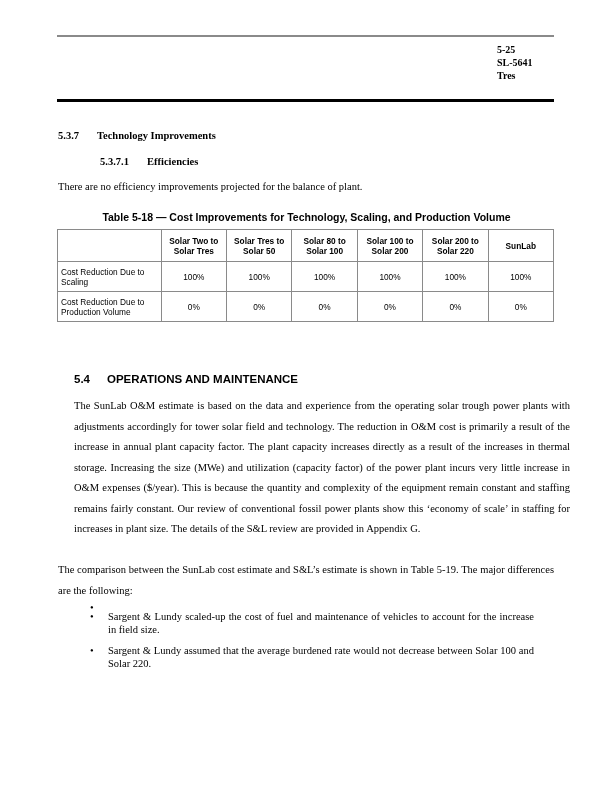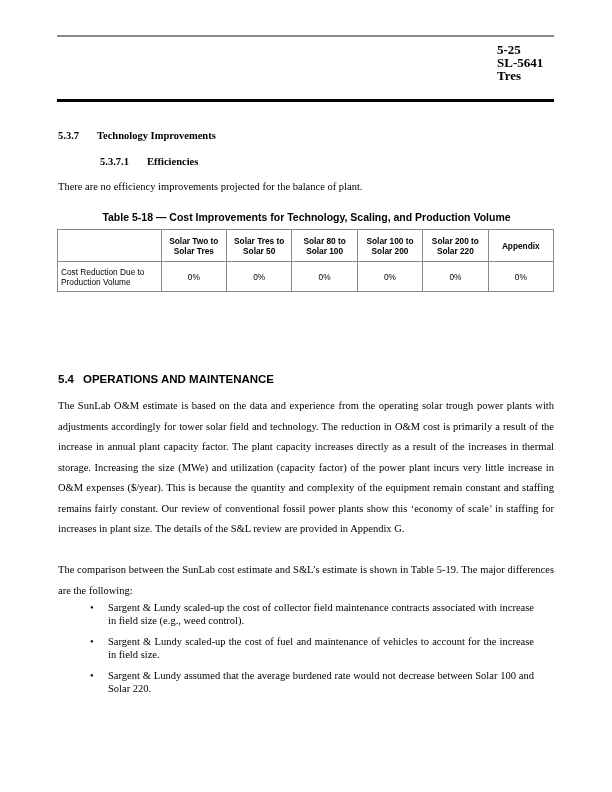--- a/index.html
+++ b/index.html
@@ -1,35 +1,35 @@
 <!DOCTYPE html>
 <html><head>
 <meta charset="utf-8">
 <style>
   html, body { margin: 0; padding: 0; background: #ffffff; }
   body { width: 612px; height: 792px; position: relative; overflow: hidden; color: #000; }
   .rule-top { position: absolute; left: 57px; top: 35px; width: 497px; height: 2px; background: #8a8a8a; }
-  .hdr { position: absolute; left: 497px; top: 43px; font-family: "Liberation Serif", serif; font-weight: bold; font-size: 13px; line-height: 13px; }
+  .hdr { position: absolute; left: 497px; top: 43px; font-family: "Liberation Serif", serif; font-weight: bold; font-size: 10px; line-height: 13px; }
   .rule-bot { position: absolute; left: 57px; top: 99px; width: 497px; height: 3px; background: #000; }
   .h3 { position: absolute; left: 58px; top: 130px; font-family: Liberation Serif, serif; font-weight: bold; font-size: 10.5px; }
   .h3 .num { display: inline-block; width: 39px; }
   .h4 { position: absolute; left: 58px; top: 156px; font-family: "Liberation Serif", serif; font-weight: bold; font-size: 10.5px; }
   .h4 .num { display: inline-block; width: 47px; padding-left: 42px; }
   .p1 { position: absolute; left: 58px; top: 181px; font-family: "Liberation Serif", serif; font-size: 10.5px; }
   .caption { position: absolute; left: 58px; top: 211px; width: 497px; text-align: center; font-family: "Liberation Sans", sans-serif; font-weight: bold; font-size: 10.5px; }
   table.t { position: absolute; left: 57px; top: 229px; width: 497px; border-collapse: collapse; font-family: "Liberation Sans", sans-serif; font-size: 8.3px; padding-left: 15px; }
   table.t th, table.t td { border: 1px solid #8a8a8a; padding: 0 3px; }
   table.t th { font-weight: bold; text-align: center; height: 31px; line-height: 10px; }
   table.t td { height: 29px; text-align: center; line-height: 10px; }
   table.t td.lbl { text-align: left; width: 96px; }
   table.t td.b { font-weight: bold; }
   .h2 { position: absolute; left: 58px; top: 373px; font-family: "Liberation Sans", sans-serif; font-weight: bold; font-size: 11.5px; }
-  .h2 .num { display: inline-block; width: 25px; }
+  .h2 .num { display: inline-block; width: 33px; margin-left: 16px; }
   .para { position: absolute; left: 58px; width: 496px; font-family: "Liberation Serif", serif; font-size: 10.5px; line-height: 20.5px; text-align: justify; }
-  .p2 { top: 396px; }
+  .p2 { top: 396px; margin-left: 16px; }
   .p3 { top: 560px; }
   ul.bl { position: absolute; left: 58px; top: 602px; width: 476px; margin: 0; padding: 0; list-style: none; font-family: "Liberation Serif", serif; font-size: 10.5px; line-height: 12.5px; }
   ul.bl li { position: relative; padding-left: 50px; margin-bottom: 9px; text-align: justify; }
   ul.bl li .bullet { position: absolute; left: 32px; top: 0; }
 </style>
 </head>
 <body>
 
 <div class="rule-top"></div>
 <div class="hdr">
@@ -50,39 +50,48 @@
 <div class="caption">Table 5-18 — Cost Improvements for Technology, Scaling, and Production Volume</div>
 <table class="t">
   <thead>
     <tr>
       <th></th>
       <th style="width:58px">Solar Two to Solar Tres</th>
       <th style="width:58px">Solar Tres to Solar 50</th>
       <th style="width:58px">Solar 80 to Solar 100</th>
       <th style="width:58px">Solar 100 to Solar 200</th>
       <th style="width:58px">Solar 200 to Solar 220</th>
-      <th style="width:58px">Appendix</th>
+      <th style="width:58px">SunLab</th>
     </tr>
   </thead>
   <tbody>
+    <tr>
+      <td class="lbl">Cost Reduction Due to Scaling</td>
+      <td>100%</td>
+      <td>100%</td>
+      <td>100%</td>
+      <td>100%</td>
+      <td>100%</td>
+      <td>100%</td>
+    </tr>
     <tr>
       <td class="lbl">Cost Reduction Due to Production Volume</td>
       <td>0%</td>
       <td>0%</td>
       <td>0%</td>
       <td>0%</td>
       <td>0%</td>
       <td>0%</td>
     </tr>
   </tbody>
 </table>
 
 <div class="h2">
   <span class="num">5.4</span><span>OPERATIONS AND MAINTENANCE</span>
 </div>
 <div class="para p2">The SunLab O&amp;M estimate is based on the data and experience from the operating solar trough power plants with adjustments accordingly for tower solar field and technology. The reduction in O&amp;M cost is primarily a result of the increase in annual plant capacity factor. The plant capacity increases directly as a result of the increases in thermal storage. Increasing the size (MWe) and utilization (capacity factor) of the power plant incurs very little increase in O&amp;M expenses ($/year). This is because the quantity and complexity of the equipment remain constant and staffing remains fairly constant. Our review of conventional fossil power plants show this ‘economy of scale’ in staffing for increases in plant size. The details of the S&amp;L review are provided in Appendix G.</div>
 <div class="para p3">The comparison between the SunLab cost estimate and S&amp;L’s estimate is shown in Table 5-19. The major differences are the following:</div>
 
 <ul class="bl">
-  <li><span class="bullet">•</span><span>Sargent &amp; Lundy scaled-up the cost of collector field maintenance contracts associated with increase in field size (e.g., weed control).</span></li>
+  <li><span class="bullet">•</span></li>
   <li><span class="bullet">•</span><span>Sargent &amp; Lundy scaled-up the cost of fuel and maintenance of vehicles to account for the increase in field size.</span></li>
   <li><span class="bullet">•</span><span>Sargent &amp; Lundy assumed that the average burdened rate would not decrease between Solar 100 and Solar 220.</span></li>
 </ul>
 
 </body></html>

